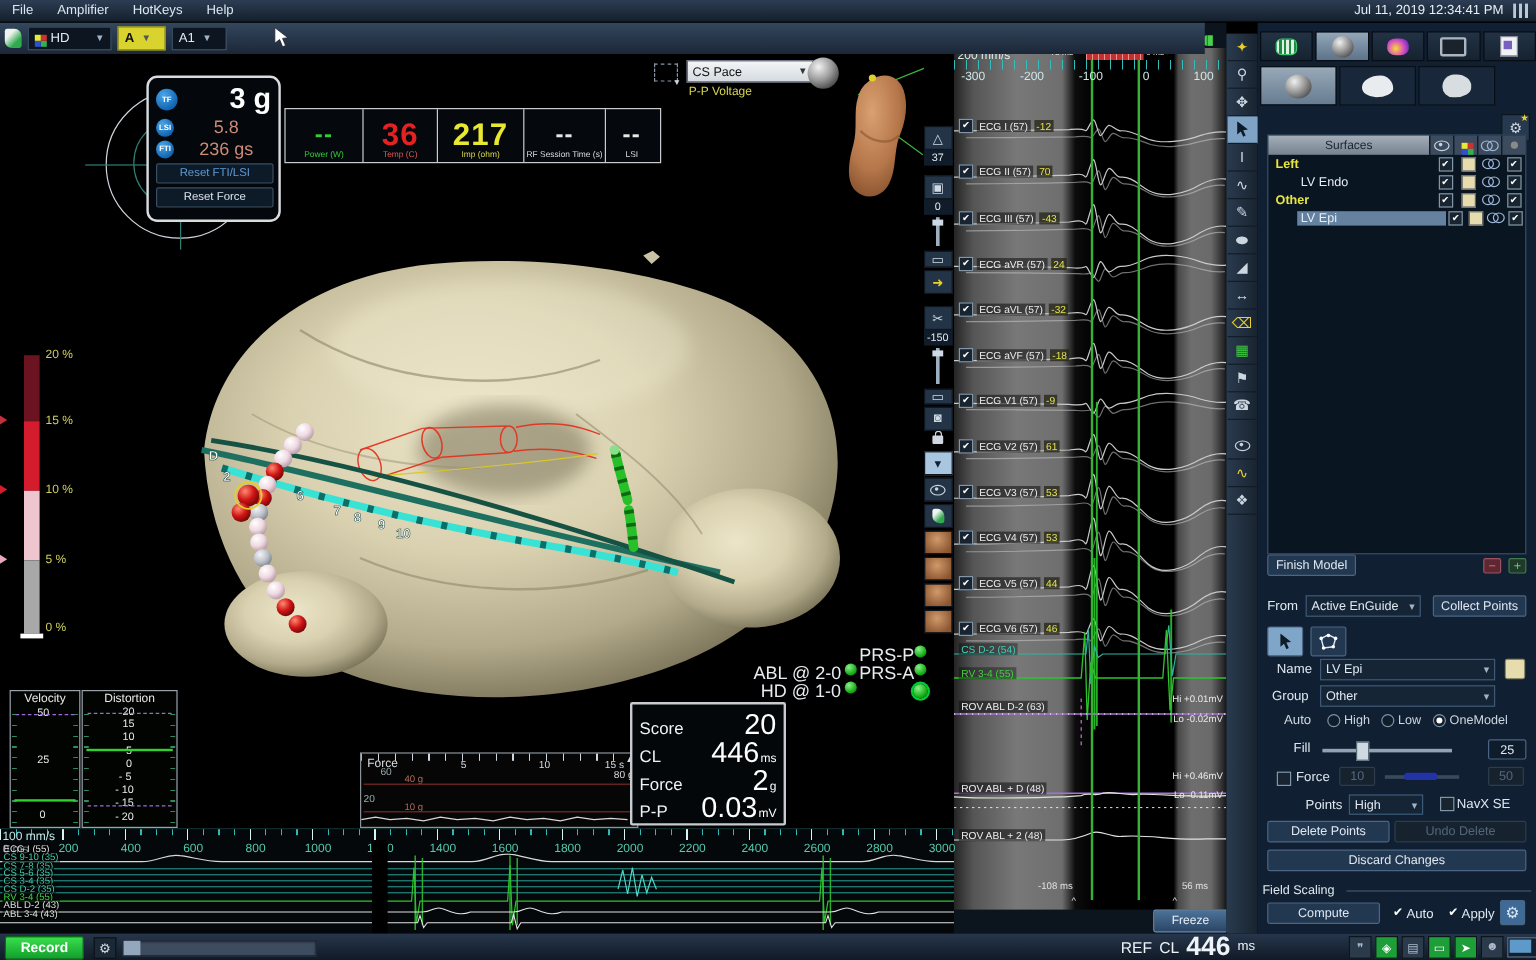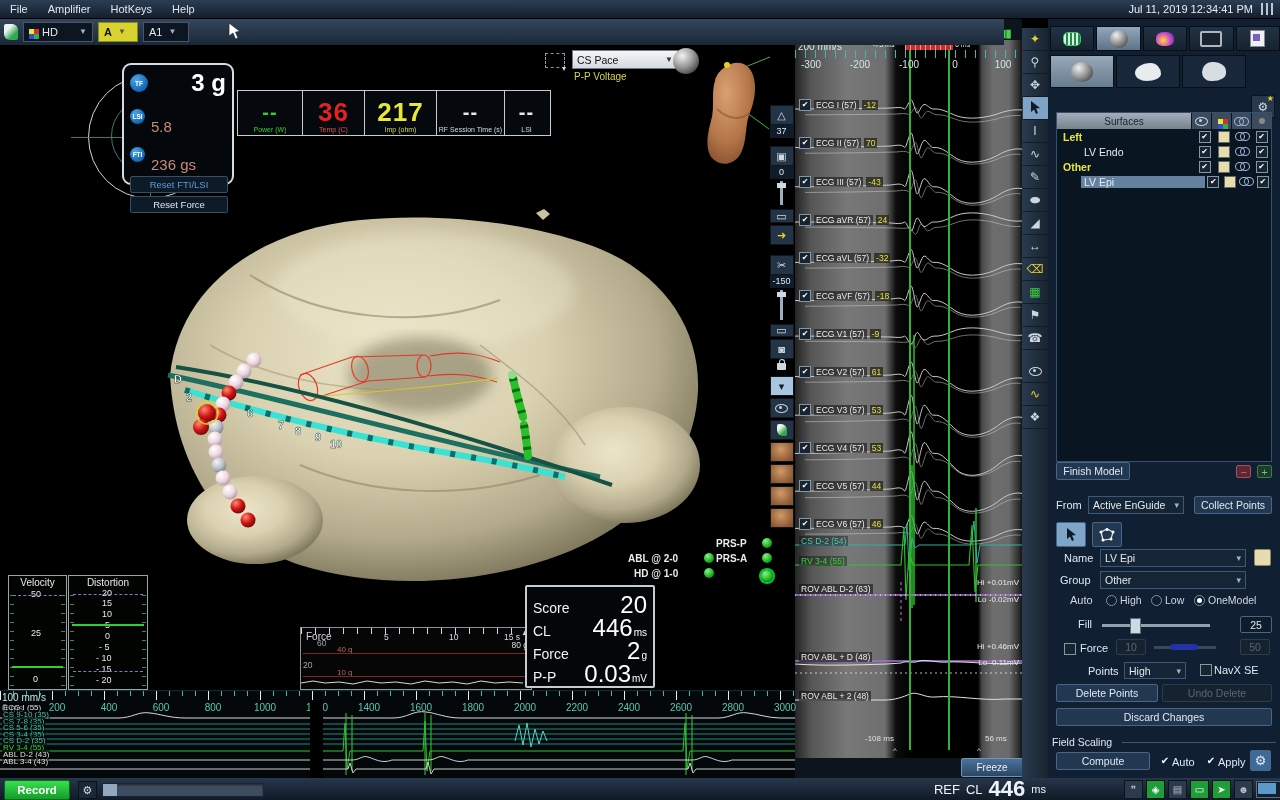--- a/index.html
+++ b/index.html
@@ -31,21 +31,21 @@
     border-radius:50%;}
   .target-circle::before{content:"";position:absolute;left:50%;top:-10px;bottom:-10px;width:0;border-left:1px solid #2e7f72;}
   .target-circle::after{content:"";position:absolute;top:50%;left:-18px;right:-10px;height:0;border-top:1px solid #2e7f72;}
   .target-inner{position:absolute;left:22px;top:22px;width:74px;height:74px;border:1px solid #2e7f72;border-radius:50%;}
   .force-panel{position:absolute;left:122px;top:18px;width:112px;height:122px;background:#04070b;
     border:2px solid #d8dcdf;border-radius:9px;z-index:5;padding:4px 6px;box-sizing:border-box;}
   .fp-row{display:flex;align-items:center;gap:6px;margin-bottom:1px;}
   .badge{width:18px;height:18px;border-radius:50%;background:radial-gradient(circle at 35% 30%,#4aa6e8,#1266b4 70%);
     color:#fff;font-size:6.5px;font-weight:bold;display:flex;align-items:center;justify-content:center;flex:0 0 auto;}
   .fp-val-big{flex:1;text-align:right;color:#fff;font-size:24px;font-weight:bold;}
-  .fp-val{flex:1;text-align:left;color:#cc8a77;font-size:15px;margin-top:20px;}
+  .fp-val{flex:1;text-align:center;color:#cc8a77;font-size:15px;}
   .fp-btn{display:block;margin:3px auto 0;width:96px;height:15px;line-height:15px;text-align:center;
     background:#0d1a28;border:1px solid #3a4e62;font-size:9.5px;color:#5f9bd6;border-radius:2px;}
   .fp-btn.white{color:#dde6ee;}
   
   #rfstrip{position:absolute;left:237px;top:45px;width:312px;height:44px;border:1px solid #c8ccd0;
     display:flex;background:#05080c;z-index:4;}
   .rf-cell{border-right:1px solid #c8ccd0;display:flex;flex-direction:column;align-items:center;justify-content:flex-end;
     box-sizing:border-box;padding-bottom:1px;}
   .rf-cell:last-child{border-right:none;}
   .rf-val{font-size:26px;font-weight:bold;line-height:26px;letter-spacing:1px;}
@@ -85,21 +85,21 @@
   .ln-purple{position:absolute;left:4px;right:4px;border-top:1px dashed #9a6ad8;}
   .ln-green{position:absolute;left:3px;right:3px;border-top:2px solid #2fd02f;}
   
   #fchart{position:absolute;left:300px;top:582px;width:230px;height:61px;background:#060606;border:1px solid #8a929a;}
   .fc-ruler{position:absolute;left:0;top:0;width:100%;height:6px;
     background:repeating-linear-gradient(90deg,#cfd8e0 0 1px,transparent 1px 14px);}
   .fc-lab{position:absolute;font-size:8.5px;color:#d8dde2;}
   .fc-red{position:absolute;left:2px;right:2px;border-top:1px solid #7a2a22;}
   .fc-redlab{position:absolute;font-size:8px;color:#b06a58;}
   
-  .led-lab{position:absolute;color:#e8ecef;font-size:10px;font-weight:bold;}
+  .led-lab{position:absolute;color:#e8ecef;font-size:15px;}
   .led{position:absolute;width:10px;height:10px;border-radius:50%;
     background:radial-gradient(circle at 35% 30%,#8af08a,#18b018 60%,#076a07);}
   .led.ring{box-shadow:0 0 0 2px #0c3;}
   
   #score{position:absolute;left:525px;top:540px;width:130px;height:103px;background:#04070a;
     border:2px solid #c8ccd0;border-radius:2px;padding:4px 6px;box-sizing:border-box;z-index:6;}
   .sc-row{display:flex;align-items:baseline;height:23px;}
   .sc-lab{font-size:14px;color:#f2f2f2;}
   .sc-val{margin-left:auto;font-size:24px;color:#fff;}
   .sc-unit{font-size:10px;color:#fff;margin-left:1px;}
@@ -450,20 +450,37 @@
         </span>
       <span class="vc-ico">
           <span class="ico-cath-tb" style="width:10px;height:12px"></span>
         </span>
       <span class="vc-ico torso"></span>
       <span class="vc-ico torso"></span>
       <span class="vc-ico torso"></span>
       <span class="vc-ico torso"></span>
     </div>
 
+    <div id="cscale">
+      <div class="cs-bar">
+        <div class="cs-seg" style="top:0;height:55px;background:#6b1320"></div>
+        <div class="cs-seg" style="top:55px;height:58px;background:#d41c2c"></div>
+        <div class="cs-seg" style="top:113px;height:58px;background:#efc6d0"></div>
+        <div class="cs-seg" style="top:171px;height:61px;background:#a8a8a8"></div>
+        <div class="cs-seg" style="top:232px;height:4px;background:#fff;left:-3px;width:19px"></div>
+      </div>
+      <span class="cs-lab" style="top:2px">20 %</span>
+      <span class="cs-lab" style="top:57px">15 %</span>
+      <span class="cs-lab" style="top:115px">10 %</span>
+      <span class="cs-lab" style="top:173px">5 %</span>
+      <span class="cs-lab" style="top:230px">0 %</span>
+      <span class="cs-tri" style="top:57px;border-left:8px solid #c23040"></span>
+      <span class="cs-tri" style="top:115px;border-left:8px solid #d41c2c"></span>
+      <span class="cs-tri" style="top:173px;border-left:8px solid #e8a8b8"></span>
+    </div>
 
     <div class="mini-panel" style="left:8px;top:530px;width:57px;height:113px">
       <div class="mini-title">Velocity</div>
       <div class="tickcol" style="left:1px"></div>
         <div class="tickcol" style="right:1px"></div>
       <span class="mp-num" style="left:22px;top:13px">50</span>
       <span class="mp-num" style="left:22px;top:52px">25</span>
       <span class="mp-num" style="left:24px;top:98px">0</span>
       <span class="ln-purple" style="top:19px"></span>
       <span class="ln-green" style="top:90px"></span>

